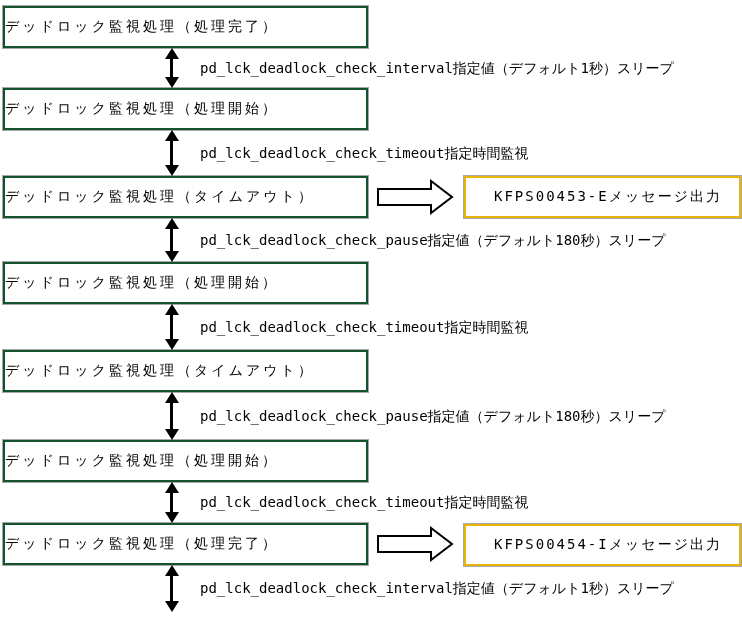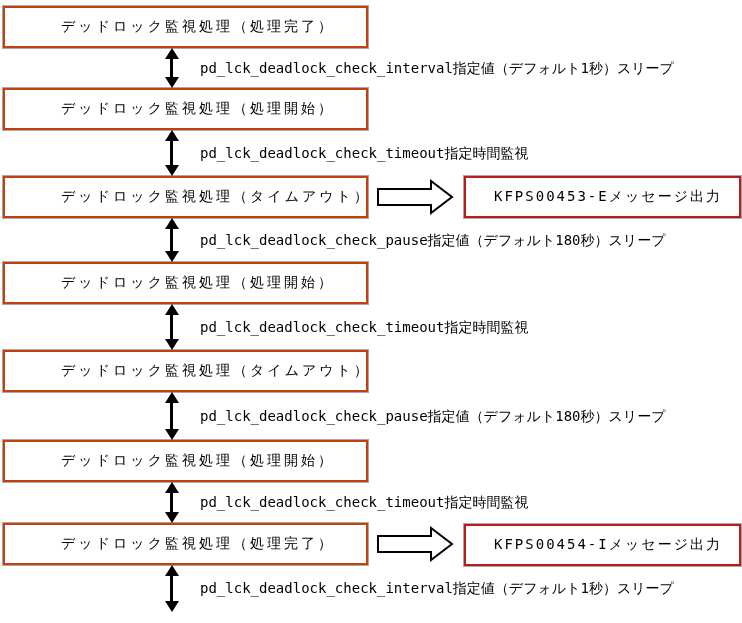--- a/index.html
+++ b/index.html
@@ -10,37 +10,36 @@
     background: #ffffff;
     font-family: "DejaVu Sans Mono", "Liberation Mono", monospace;
     color: #000000;
     overflow: hidden;
   }
   .pbox {
     position: absolute;
     left: 3px;
     width: 365px;
     height: 42px;
-    border: 2px solid #c2410c;
+    border: 2px solid #14532d;
     outline: 1px solid #a8a8a8;
     background: #ffffff;
     box-sizing: border-box;
     display: flex;
     align-items: center;
-    padding-left: 56px;
     font-size: 14px;
     letter-spacing: 3px;
     white-space: nowrap;
   }
   .obox {
     position: absolute;
     left: 464px;
     width: 277px;
     height: 42px;
-    border: 2px solid #b91c1c;
+    border: 2px solid #eab308;
     outline: 1px solid #a8a8a8;
     background: #ffffff;
     box-sizing: border-box;
     display: flex;
     align-items: center;
     padding-left: 28px;
     font-size: 14px;
     letter-spacing: 2px;
     white-space: nowrap;
   }

